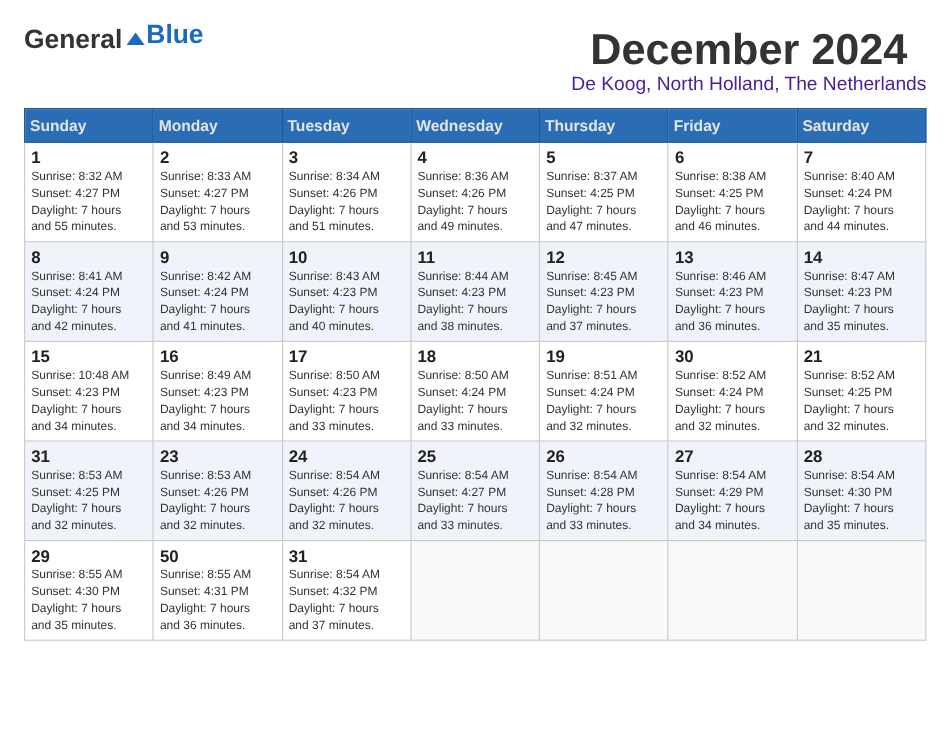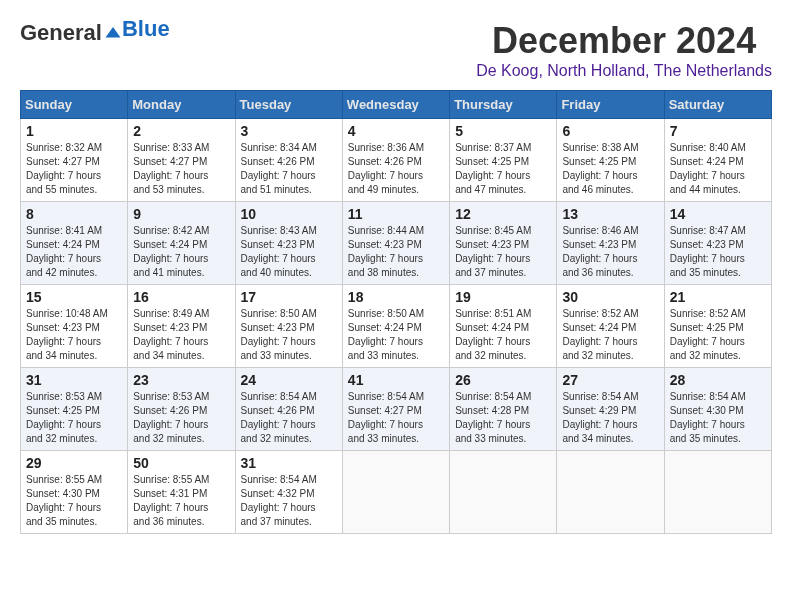--- a/index.html
+++ b/index.html
@@ -338,21 +338,21 @@
         <td>
         <span class="day-number">24</span>
         <div class="day-info">
           <span>Sunrise: 8:54 AM</span><br>
           <span>Sunset: 4:26 PM</span><br>
           <span>Daylight: 7 hours</span><br>
           <span>and 32 minutes.</span>
         </div>
       </td>
         <td>
-        <span class="day-number">41</span>
+        <span class="day-number">25</span>
         <div class="day-info">
           <span>Sunrise: 8:54 AM</span><br>
           <span>Sunset: 4:27 PM</span><br>
           <span>Daylight: 7 hours</span><br>
           <span>and 33 minutes.</span>
         </div>
       </td>
         <td>
         <span class="day-number">26</span>
         <div class="day-info">

